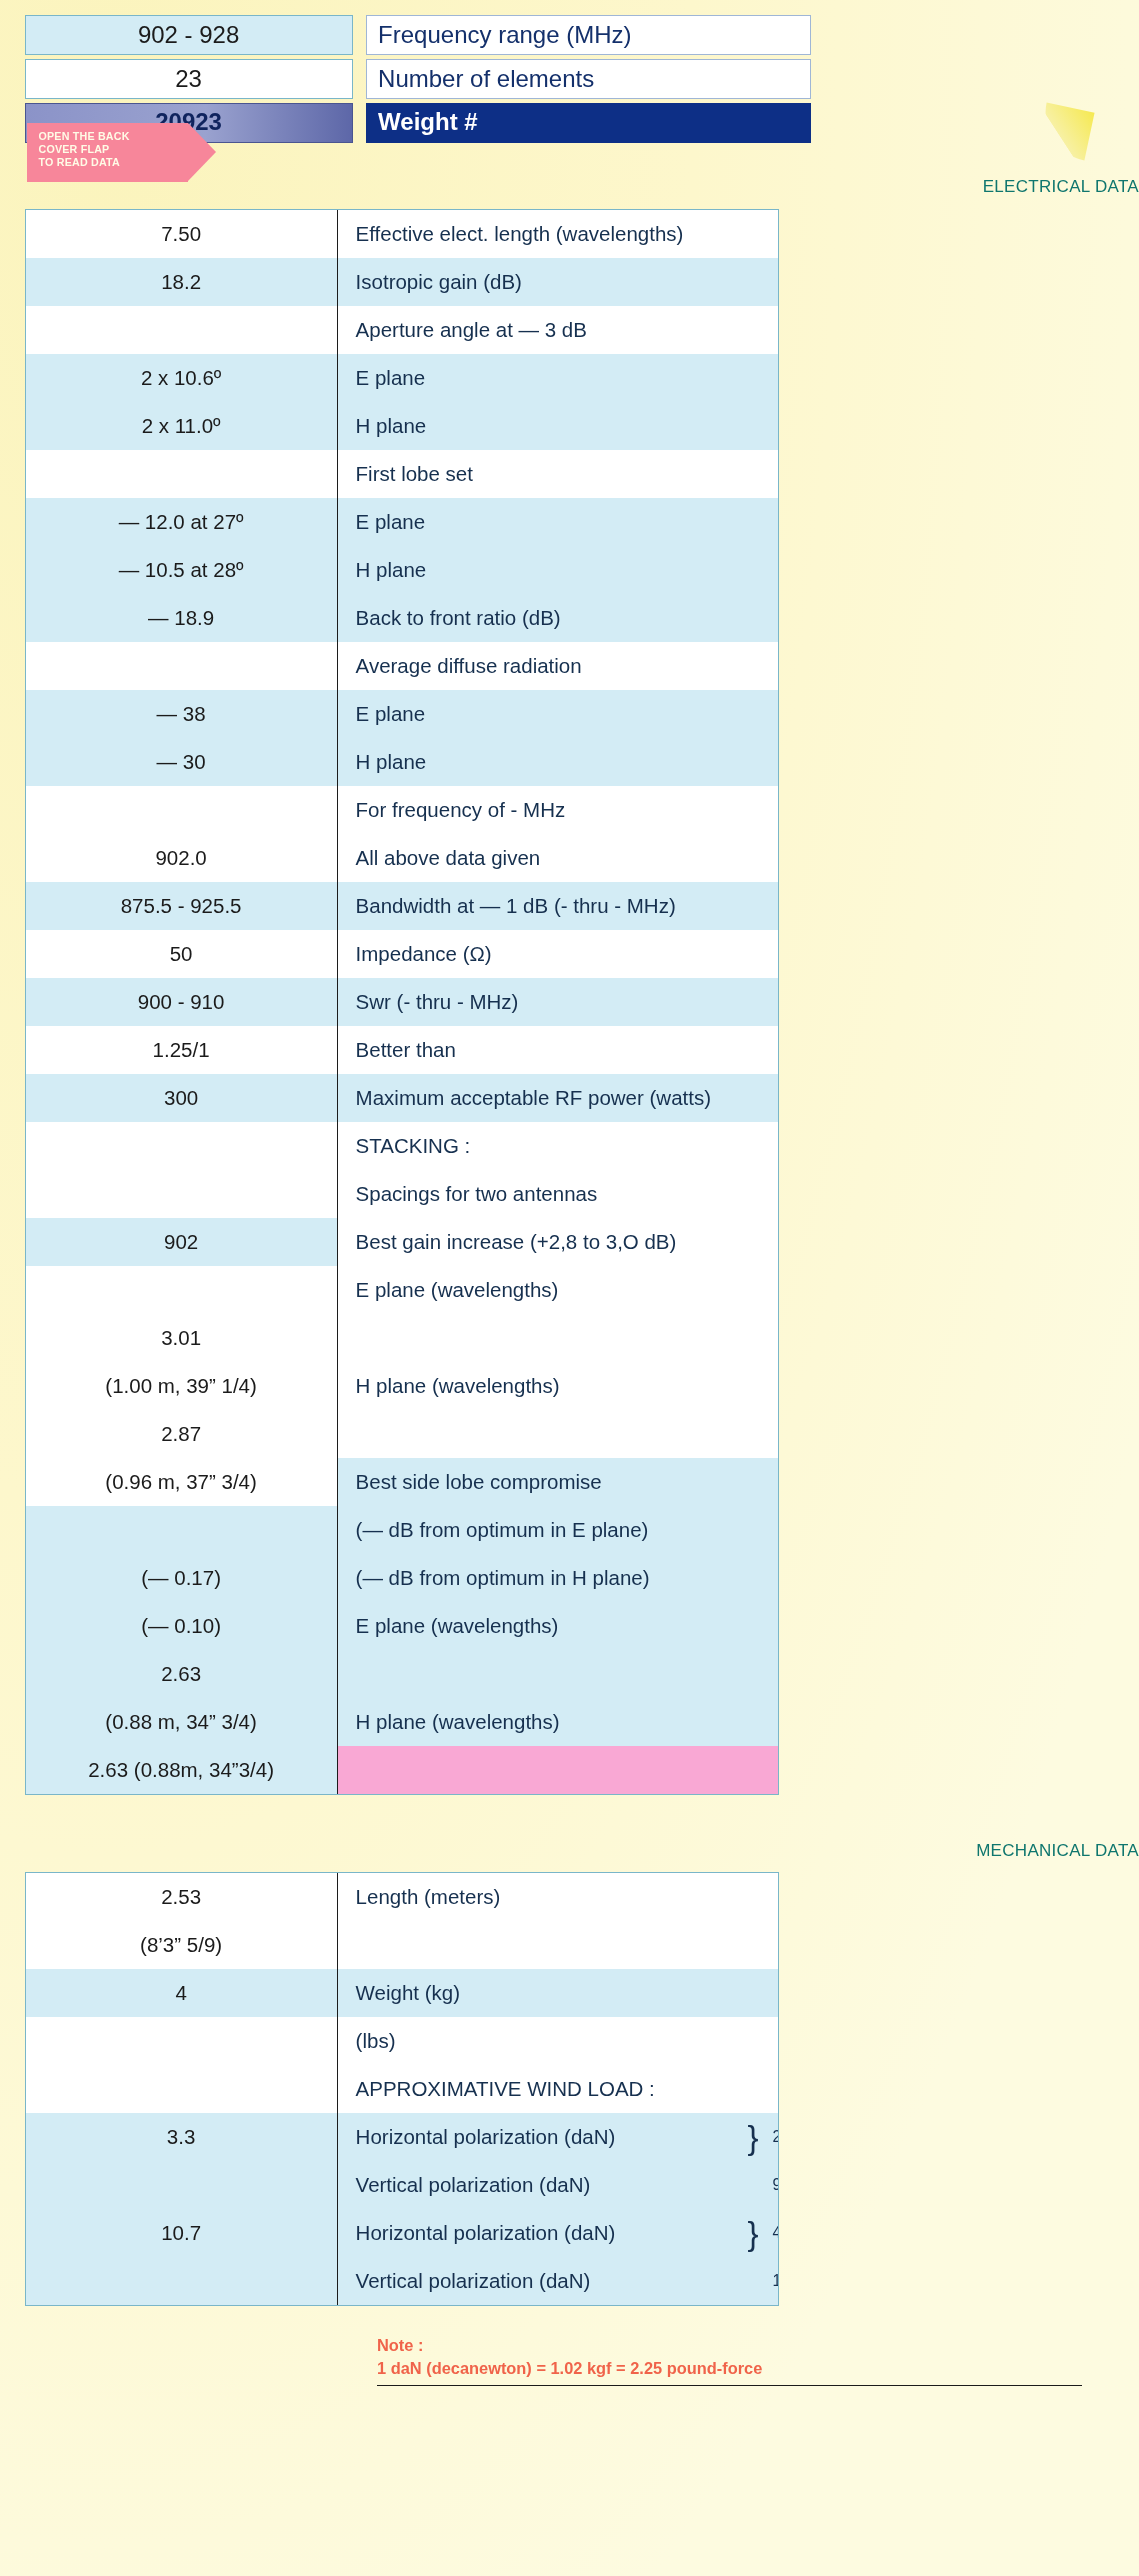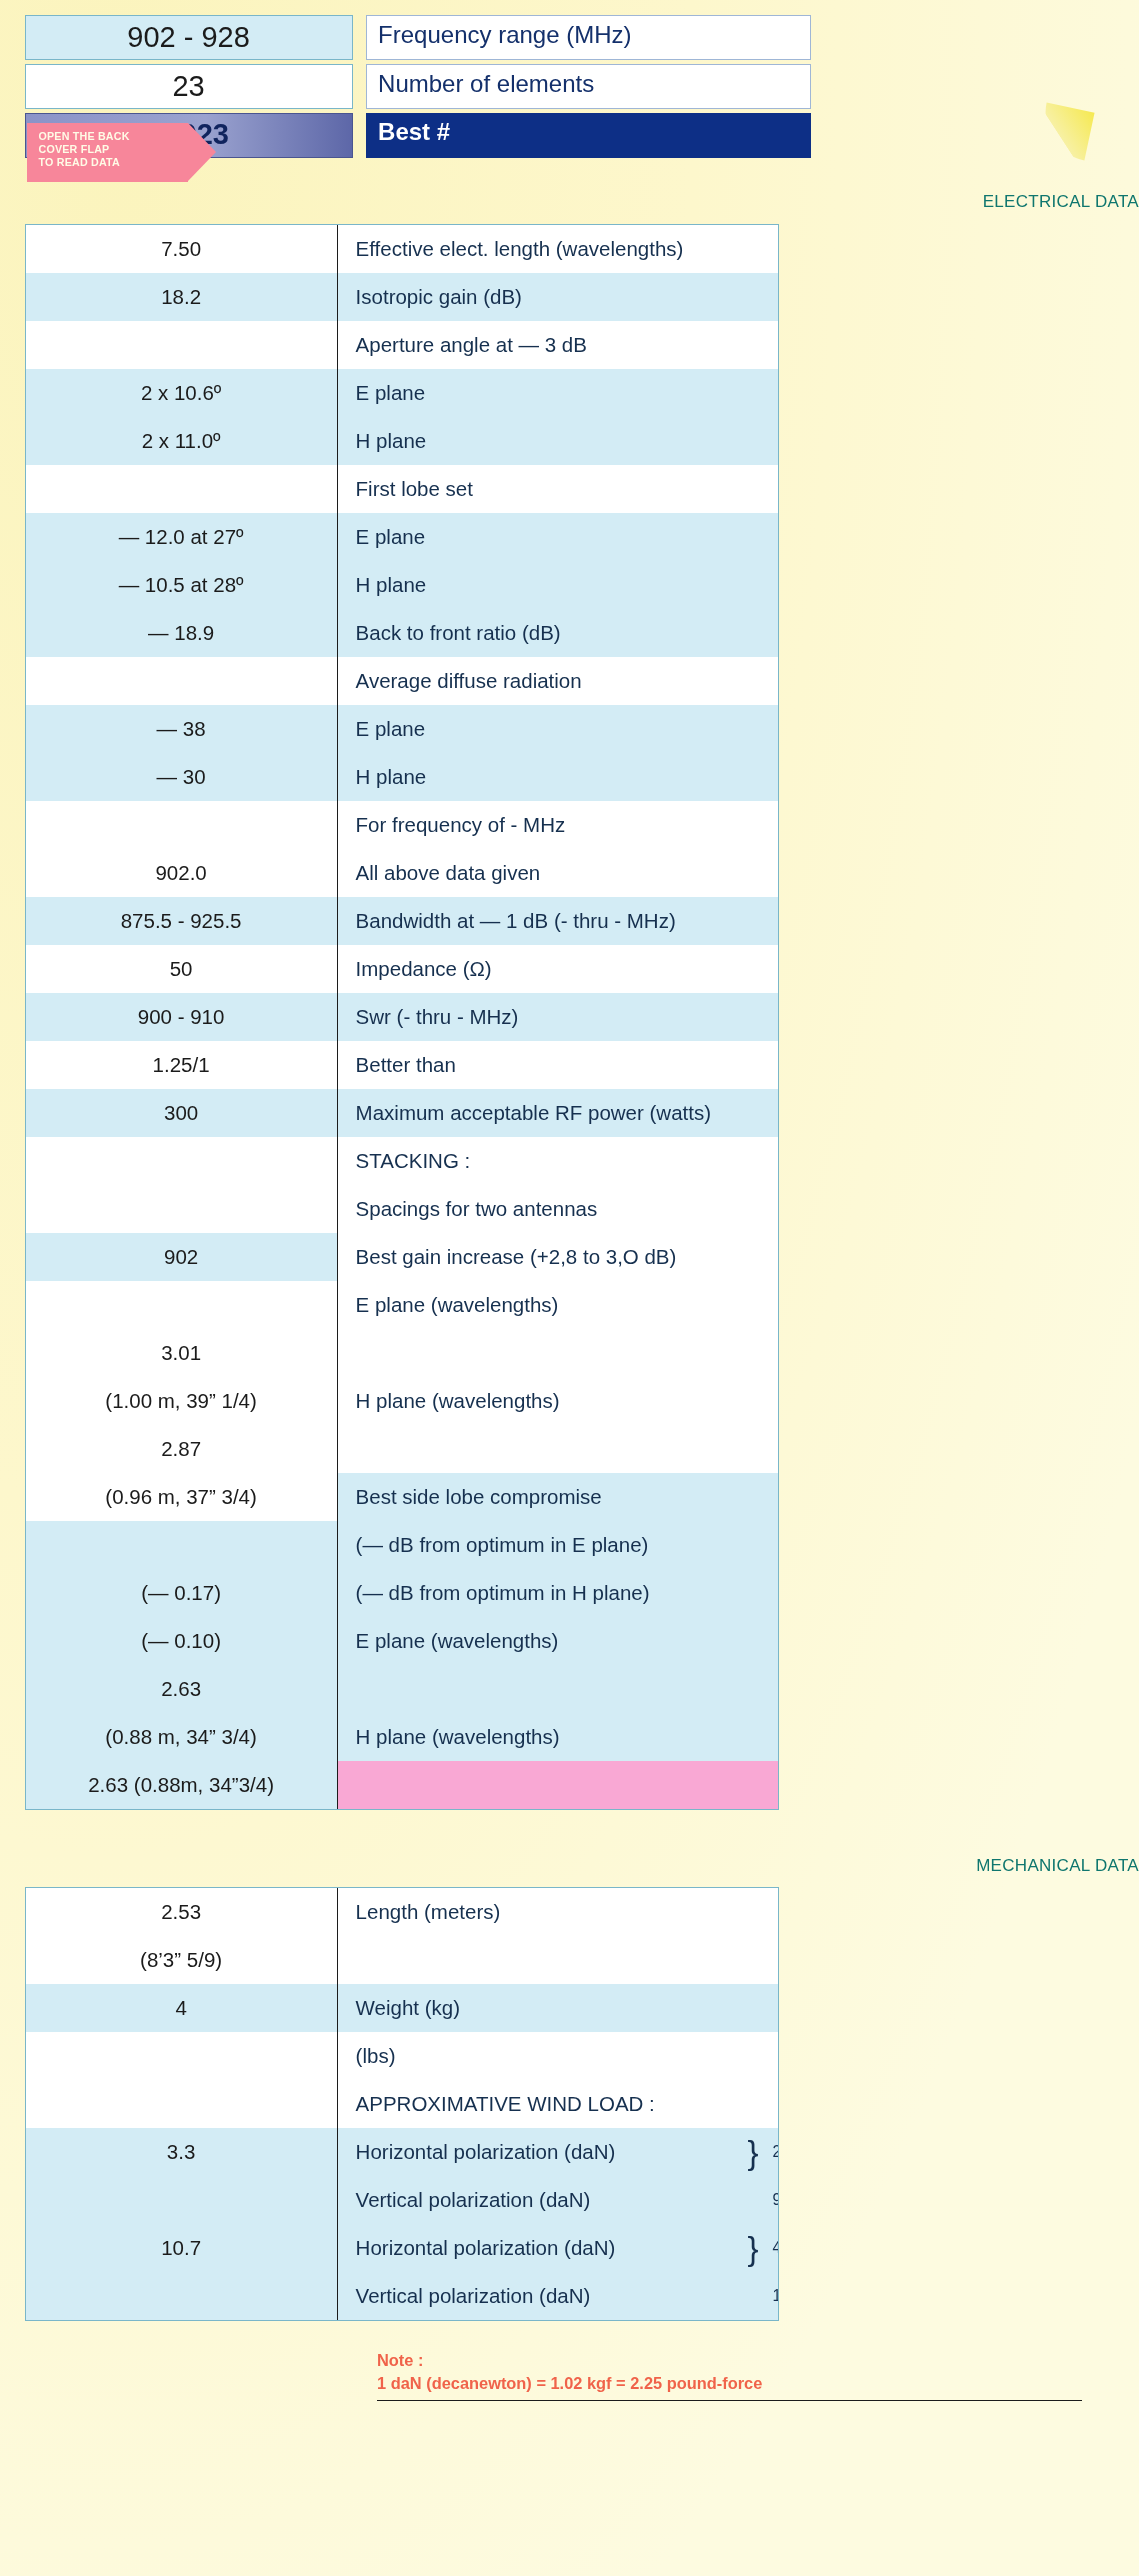--- a/index.html
+++ b/index.html
@@ -27,21 +27,21 @@
   }
   .hdr-row{
     display:flex;
     align-items:stretch;
     margin-bottom:3.3px;
   }
   .hdr-val{
     width:328px;
     margin-left:24.6px;
     text-align:center;
-    font-size:29px;
+    font-size:24px;
     color:#1b1b1b;
     padding:4.9px 0 5.7px 0;
     border:0.8px solid #79b6c9;
     background:#d3ecf5;
     box-sizing:border-box;
   }
   .hdr-val.plain{background:#ffffff;}
   .hdr-label{
     margin-left:13px;
     width:445px;
@@ -184,21 +184,21 @@
     <div class="hdr-row">
       <div class="hdr-val">902 - 928</div>
       <div class="hdr-label">Frequency range (MHz)</div>
     </div>
     <div class="hdr-row">
       <div class="hdr-val plain">23</div>
       <div class="hdr-label">Number of elements</div>
     </div>
     <div class="hdr-row order">
       <div class="hdr-val">20923</div>
-      <div class="hdr-label">Best #</div>
+      <div class="hdr-label">Weight #</div>
     </div>
 
     <div class="flap">
       <span>OPEN THE BACK</span><br>
       <span>COVER FLAP</span><br>
       <span>TO READ DATA</span>
     </div>
     <div class="swoosh"></div>
   </div>
 

